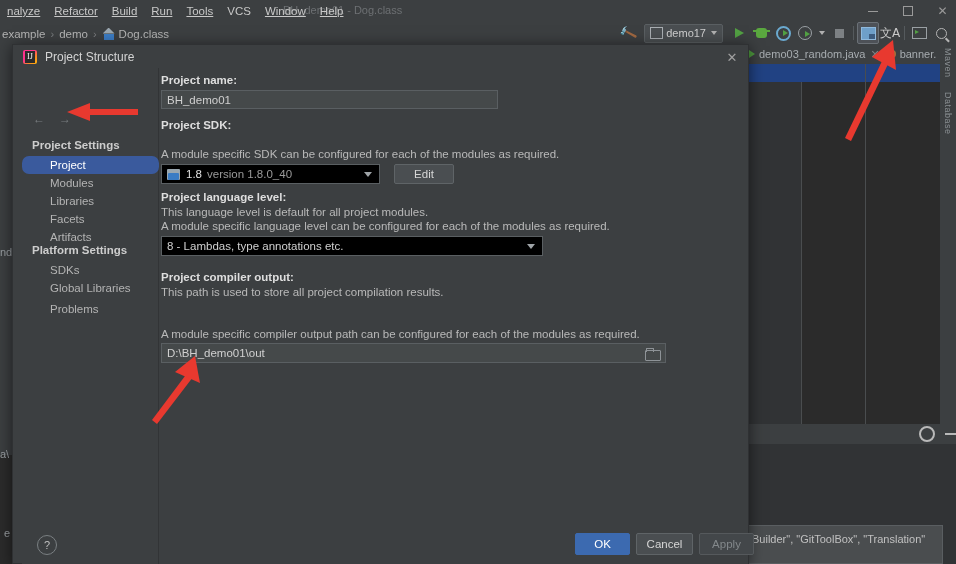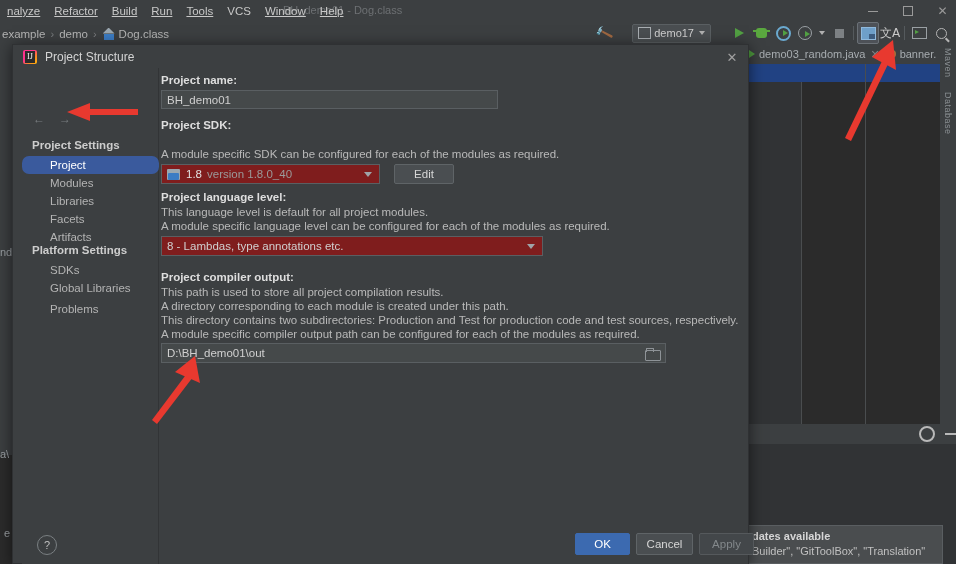--- a/index.html
+++ b/index.html
@@ -39,21 +39,21 @@
   .crumb-sep{color:#7a7d7f;padding:0 5px;font-size:11px;}
   #crumb-icon{width:12px;height:12px;margin:0 4px 0 1px;position:relative;display:inline-block;}
   #crumb-icon .top{position:absolute;left:0;top:0;width:12px;height:6px;background:#9aa7b0;
       clip-path:polygon(0 100%,50% 0,100% 100%);}
   #crumb-icon .bot{position:absolute;left:1px;top:6px;width:10px;height:6px;background:#3b7cc4;}
 
   
   #toolbar-right{position:absolute;right:4px;top:22px;height:22px;display:flex;align-items:center;gap:0px;}
   .tbicon{width:22px;height:22px;display:flex;align-items:center;justify-content:center;position:relative;}
   #runcfg{height:17px;display:flex;align-items:center;background:#4a4e51;border:1px solid #5a5f62;
-          border-radius:2px;padding:0 5px;margin:0 17px;}
+          border-radius:2px;padding:0 5px;margin:0 5px;}
   #runcfg .lbl{font-size:11px;color:#cfcfcf;padding:0 5px 0 3px;}
   .caret{width:0;height:0;border-left:3.5px solid transparent;border-right:3.5px solid transparent;
          border-top:4px solid #b0b0b0;}
   .tri-green{width:0;height:0;border-top:5px solid transparent;border-bottom:5px solid transparent;
              border-left:9px solid #52a043;}
   .bug-green{width:11px;height:10px;background:#5aa83f;border-radius:3px;position:relative;}
   .bug-green:before{content:"";position:absolute;left:-3px;top:2px;width:17px;height:1.5px;background:#5aa83f;}
   .cov-ic{width:11px;height:11px;border:2px solid #6aa9cf;border-radius:50%;position:relative;}
   .cov-ic:after{content:"";position:absolute;left:5px;top:2px;width:0;height:0;
                 border-top:3px solid transparent;border-bottom:3px solid transparent;border-left:5px solid #52a043;}
@@ -135,21 +135,21 @@
              padding-left:28px;box-sizing:border-box;font-size:11.5px;color:#b4b4b4;white-space:nowrap;border-radius:7px;}
   .side-item.sel{background:#3a5a9d;color:#ffffff;}
 
   
   #dlg-main{position:absolute;left:146px;top:23px;width:589px;height:496px;background:#3c3f41;}
   .lbl-bold{position:absolute;font-size:11.5px;font-weight:bold;color:#dedede;white-space:nowrap;}
   .lbl-desc{position:absolute;font-size:11.5px;color:#b9b9b9;white-space:nowrap;}
 
   .txtfield{position:absolute;background:#45494a;border:1px solid #5a5f62;box-sizing:border-box;
             height:19px;display:flex;align-items:center;padding:0 5px;font-size:11.5px;color:#d0d0d0;}
-  .combo{position:absolute;background:#7f1d1d;border:1px solid #5a5f62;box-sizing:border-box;
+  .combo{position:absolute;background:#000000;border:1px solid #5a5f62;box-sizing:border-box;
          height:20px;display:flex;align-items:center;padding:0 5px;font-size:11.5px;color:#d0d0d0;}
   .combo .arrow{position:absolute;right:7px;top:7px;width:0;height:0;
                 border-left:4px solid transparent;border-right:4px solid transparent;border-top:5px solid #9fa4a8;}
   .sdkfolder{width:13px;height:11px;margin-right:6px;position:relative;flex:none;}
   .sdkfolder .f1{position:absolute;left:0;top:0;width:13px;height:11px;background:#9aa7b0;border-radius:1px;}
   .sdkfolder .f2{position:absolute;left:1px;top:4px;width:11px;height:7px;background:#3b7cc4;border-radius:1px;}
   .sdk-ver{color:#9a9a9a;margin-left:5px;}
   .btn{position:absolute;background:#4a4e51;border:1px solid #5f6467;box-sizing:border-box;
        display:flex;align-items:center;justify-content:center;font-size:11.5px;color:#d6d6d6;border-radius:2px;}
   .folderbtn{position:absolute;width:14px;height:12px;}
@@ -279,21 +279,20 @@
     <span class="vtext" style="top:48px;left:3px">Database</span>
   </div>
 
   <div id="tw-header">
     <span class="gear-ic"></span>
     <span class="min-ic"></span>
   </div>
   <div id="tw-body"></div>
 
   <div id="balloon">
-    <div class="b1">dates available</div>
     <div class="b2">Builder", "GitToolBox", "Translation"</div>
   </div>
 
   <div id="leftbar"></div>
   <div id="leftbar2"></div>
   <span class="frag" style="left:0px;top:246px">ndo</span>
   <span class="frag" style="left:0px;top:448px">a\</span>
   <span class="frag" style="left:4px;top:527px">e</span>
 </div>
 
@@ -366,22 +365,20 @@
     <div class="lbl-bold" style="left:2px;top:123px">Project language level:</div>
     <div class="lbl-desc" style="left:2px;top:138px">This language level is default for all project modules.</div>
     <div class="lbl-desc" style="left:2px;top:152px">A module specific language level can be configured for each of the modules as required.</div>
     <div class="combo" style="left:2px;top:168px;width:382px">
       <span>8 - Lambdas, type annotations etc.</span>
       <span class="arrow"></span>
     </div>
 
     <div class="lbl-bold" style="left:2px;top:203px">Project compiler output:</div>
     <div class="lbl-desc" style="left:2px;top:218px">This path is used to store all project compilation results.</div>
-    <div class="lbl-desc" style="left:2px;top:232px">A directory corresponding to each module is created under this path.</div>
-    <div class="lbl-desc" style="left:2px;top:246px">This directory contains two subdirectories: Production and Test for production code and test sources, respectively.</div>
     <div class="lbl-desc" style="left:2px;top:260px">A module specific compiler output path can be configured for each of the modules as required.</div>
     <div class="txtfield" style="left:2px;top:275px;width:505px;height:20px">
       <span>D:\BH_demo01\out</span>
       <span class="folderbtn" style="right:6px;top:4px">
           <span class="a"></span>
           <span class="b"></span>
         </span>
     </div>
   </div>
 

